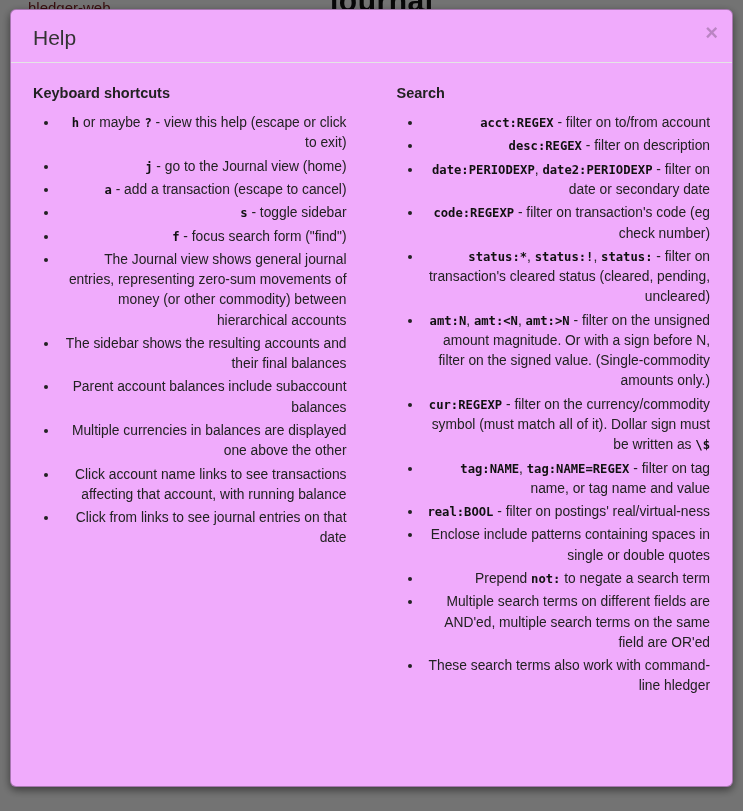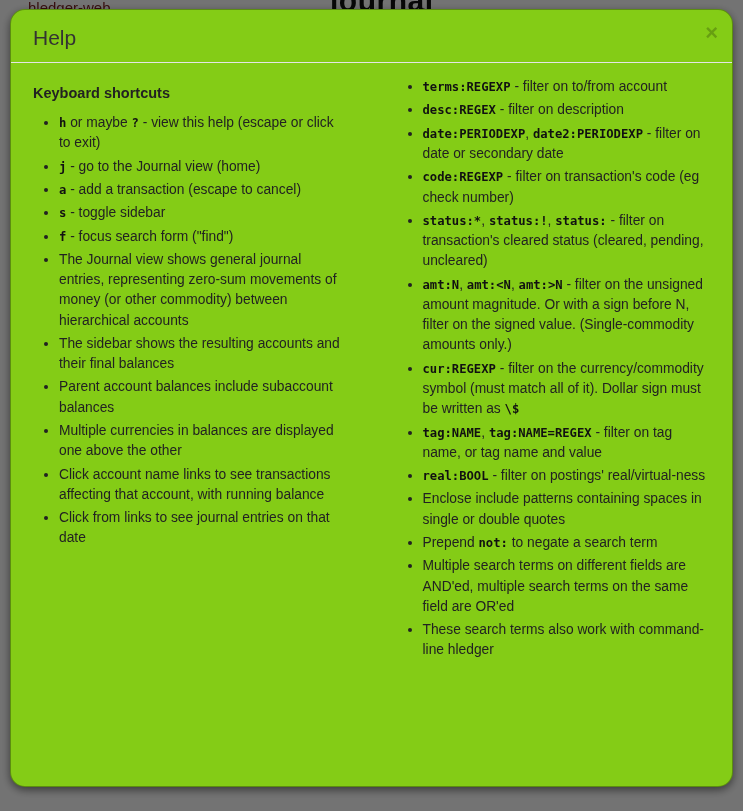--- a/index.html
+++ b/index.html
@@ -42,23 +42,23 @@
     left: 0; top: 0; right: 0; bottom: 0;
     background: rgba(0,0,0,0.55);
   }
   
   .modal {
     position: fixed;
     top: 9px;
     left: 10px;
     right: 10px;
     bottom: 24px;
-    background: #84cc16;
+    background: #f0abfc;
     border: 1px solid rgba(0,0,0,0.3);
-    border-radius: 15px;
+    border-radius: 6px;
     box-shadow: 0 3px 9px rgba(0,0,0,0.5);
     overflow: hidden;
   }
   .modal-header {
     padding: 16px 16px 13px 22px;
     border-bottom: 1px solid #e5e5e5;
     position: relative;
   }
   .modal-title {
     margin: 0;
@@ -94,20 +94,21 @@
     font-weight: bold;
     color: #222;
     margin: 24px 0 12px 0;
   }
   .col h2:first-child { margin-top: 8px; }
   .col ul {
     margin: 0;
     padding-left: 26px;
     font-size: 13.8px;
     line-height: 1.47;
+    text-align: right;
   }
   .col li { margin-bottom: 3px; }
   code {
     font-family: "DejaVu Sans Mono", monospace;
     font-weight: bold;
     font-size: 12.2px;
     color: #111;
     white-space: nowrap;
   }
 </style>
@@ -139,22 +140,23 @@
       <ul>
           <li>The Journal view shows general journal entries, representing zero-sum movements of money (or other commodity) between hierarchical accounts</li>
           <li>The sidebar shows the resulting accounts and their final balances</li>
           <li>Parent account balances include subaccount balances</li>
           <li>Multiple currencies in balances are displayed one above the other</li>
           <li>Click account name links to see transactions affecting that account, with running balance</li>
           <li>Click from links to see journal entries on that date</li>
         </ul>
     </div>
     <div class="col">
+      <h2>Search</h2>
       <ul>
-          <li><code>terms:REGEXP</code> - filter on to/from account</li>
+          <li><code>acct:REGEX</code> - filter on to/from account</li>
           <li><code>desc:REGEX</code> - filter on description</li>
           <li><code>date:PERIODEXP</code>, <code>date2:PERIODEXP</code> - filter on date or secondary date</li>
           <li><code>code:REGEXP</code> - filter on transaction's code (eg check number)</li>
           <li><code>status:*</code>, <code>status:!</code>, <code>status:</code> - filter on transaction's cleared status (cleared, pending, uncleared)</li>
           <li><code>amt:N</code>, <code>amt:&lt;N</code>, <code>amt:&gt;N</code> - filter on the unsigned amount magnitude. Or with a sign before N, filter on the signed value. (Single-commodity amounts only.)</li>
           <li><code>cur:REGEXP</code> - filter on the currency/commodity symbol (must match all of it). Dollar sign must be written as <code>\$</code></li>
           <li><code>tag:NAME</code>, <code>tag:NAME=REGEX</code> - filter on tag name, or tag name and value</li>
           <li><code>real:BOOL</code> - filter on postings' real/virtual-ness</li>
           <li>Enclose include patterns containing spaces in single or double quotes</li>
           <li>Prepend <code>not:</code> to negate a search term</li>

